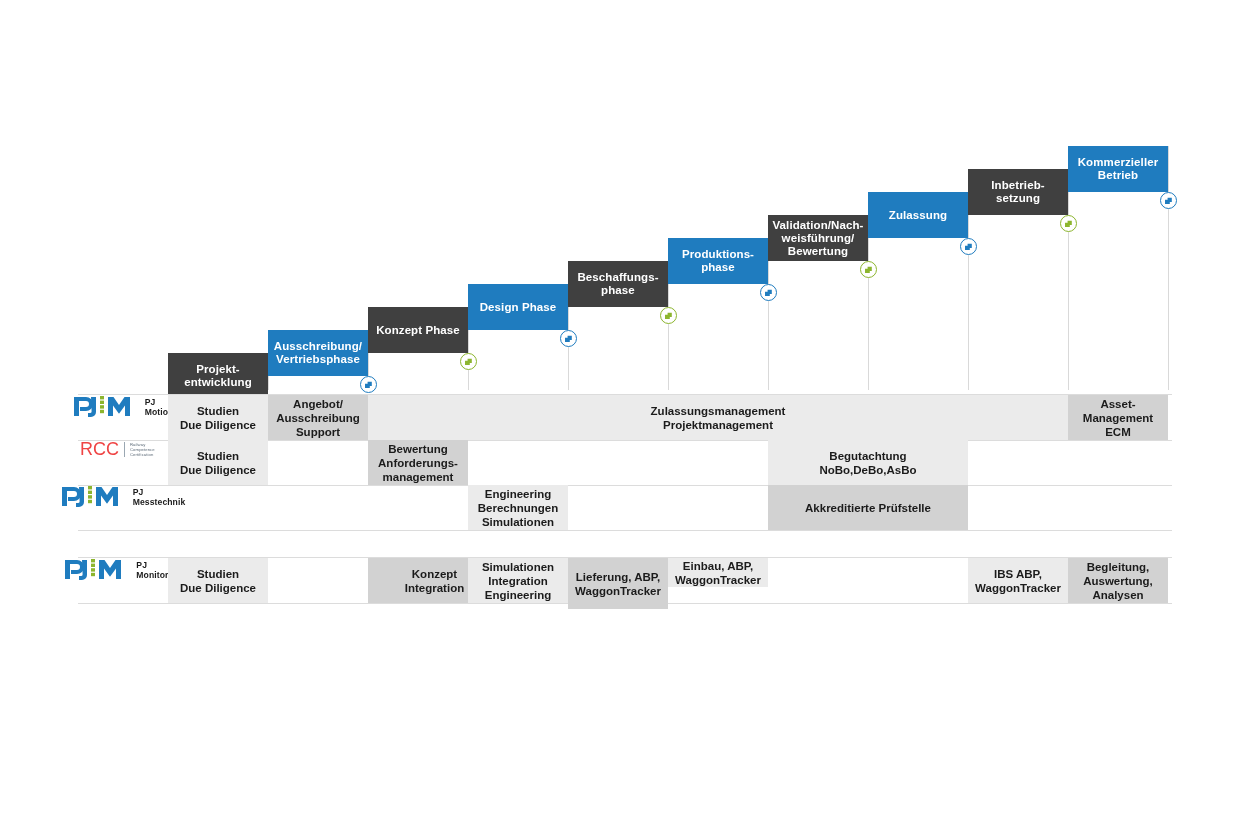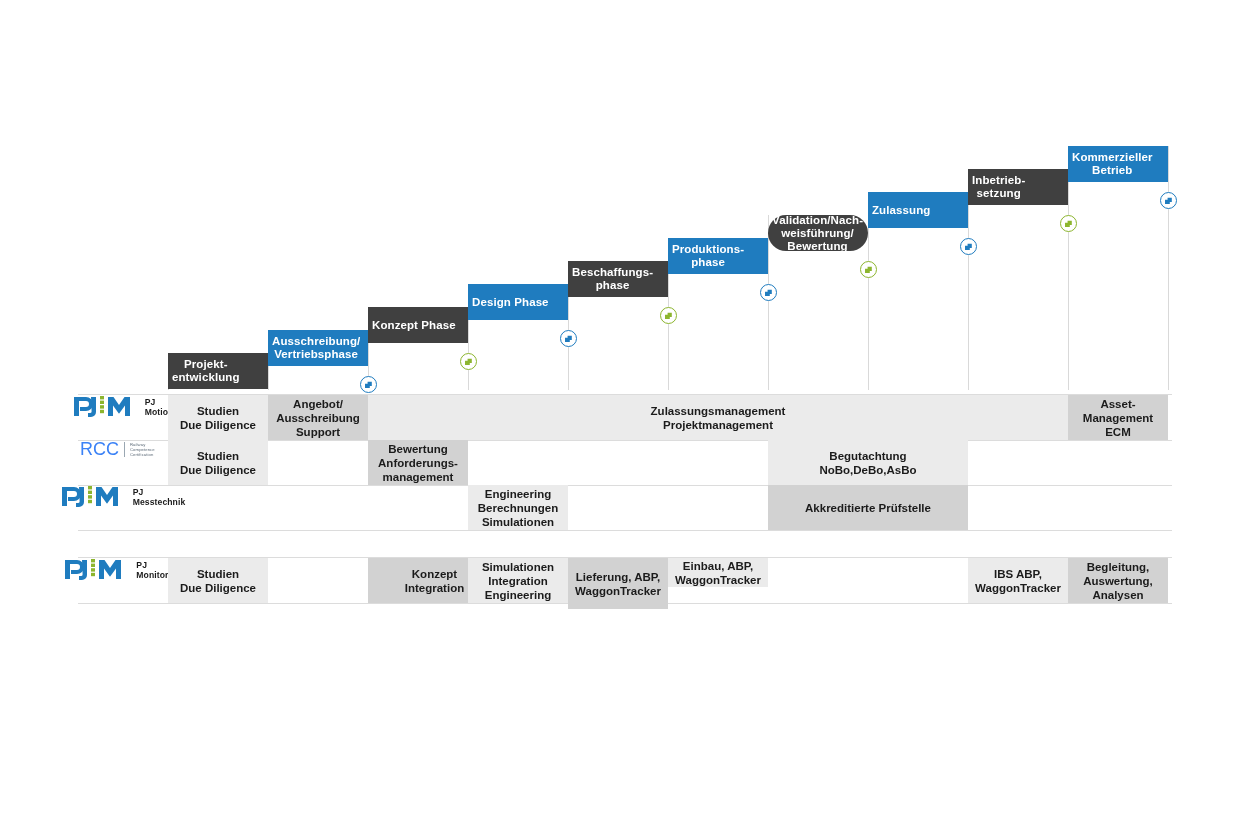--- a/index.html
+++ b/index.html
@@ -2,22 +2,22 @@
 <html><head>
 <meta charset="utf-8">
 <style>
   html,body{margin:0;padding:0;background:#ffffff;}
   body{width:1250px;height:820px;font-family:"Liberation Sans",sans-serif;
        -webkit-font-smoothing:antialiased;}
   #stage{position:relative;width:1250px;height:820px;overflow:hidden;}
 
   
   .col-line{position:absolute;width:1px;background:#d9d9d9;}
-  .step{position:absolute;width:100px;height:36px;display:flex;align-items:center;
-        text-align:center;color:#ffffff;font-weight:bold;
+  .step{position:absolute;width:100px;height:46px;display:flex;align-items:center;
+        justify-content:center;text-align:center;color:#ffffff;font-weight:bold;
         font-size:11.5px;line-height:13px;letter-spacing:.1px;padding:15px 4px;
         box-sizing:border-box;}
   .step.green{background:#404040;}
   .step.blue{background:#1F7CBF;}
   .badge{position:absolute;width:17px;height:17px;border-radius:50%;
          background:#ffffff;box-sizing:border-box;border:1.4px solid #8CB52E;
          display:flex;align-items:center;justify-content:center;}
   .badge.blue{border-color:#1F7CBF;}
   .badge svg{display:block;}
 
@@ -30,21 +30,21 @@
         color:#1b1b1b;box-sizing:border-box;padding:0 3px;}
   .shade-a{background:#ebebeb;}
   .shade-b{background:#d2d2d2;}
 
   
   .pjm{position:relative;width:72px;height:23px;}
   .pjm svg{display:block;}
   .logo-sub{font-size:8.6px;font-weight:bold;color:#1b1b1b;margin-top:2px;
             letter-spacing:.1px;}
   .rcc{position:relative;width:86px;height:18px;display:flex;align-items:center;}
-  .rcc-word{font-size:18px;font-weight:400;color:#3b82f6;letter-spacing:0px;
+  .rcc-word{font-size:18px;font-weight:400;color:#ef4444;letter-spacing:0px;
             font-family:"Liberation Sans",sans-serif;}
   .rcc-bar{width:1px;height:15px;background:#9aa7b2;margin:0 5px;}
   .rcc-lines{display:flex;flex-direction:column;justify-content:center;}
   .rcc-lines span{font-size:4.2px;color:#5d6b78;line-height:5px;letter-spacing:.1px;}
 </style>
 </head>
 <body>
 
 <div id="stage">
 
@@ -103,21 +103,21 @@
         </svg>
       </div>
       <div class="step blue" style="left: 668px; top: 238px;">
         <span>Produktions-<br>phase</span>
       </div>
       <div class="badge blue" style="left: 759.5px; top: 283.5px;">
         <svg width="11" height="11" viewBox="0 0 12 12" aria-hidden="true">
           <path d="M2.2 9.8 L2.2 5.2 L5.0 5.2 L5.0 3.0 L9.6 3.0 L9.6 7.6 L7.4 7.6 L7.4 9.8 Z" fill="#1F7CBF"></path>
         </svg>
       </div>
-      <div class="step green" style="left: 768px; top: 215px; border-radius: 18px;">
+      <div class="step green" style="left: 768px; top: 215px;">
         <span>Validation/Nach-<br>weisführung/<br>Bewertung</span>
       </div>
       <div class="badge" style="left: 859.5px; top: 260.5px;">
         <svg width="11" height="11" viewBox="0 0 12 12" aria-hidden="true">
           <path d="M2.2 9.8 L2.2 5.2 L5.0 5.2 L5.0 3.0 L9.6 3.0 L9.6 7.6 L7.4 7.6 L7.4 9.8 Z" fill="#8CB52E"></path>
         </svg>
       </div>
       <div class="step blue" style="left: 868px; top: 192px;">
         <span>Zulassung</span>
       </div>

